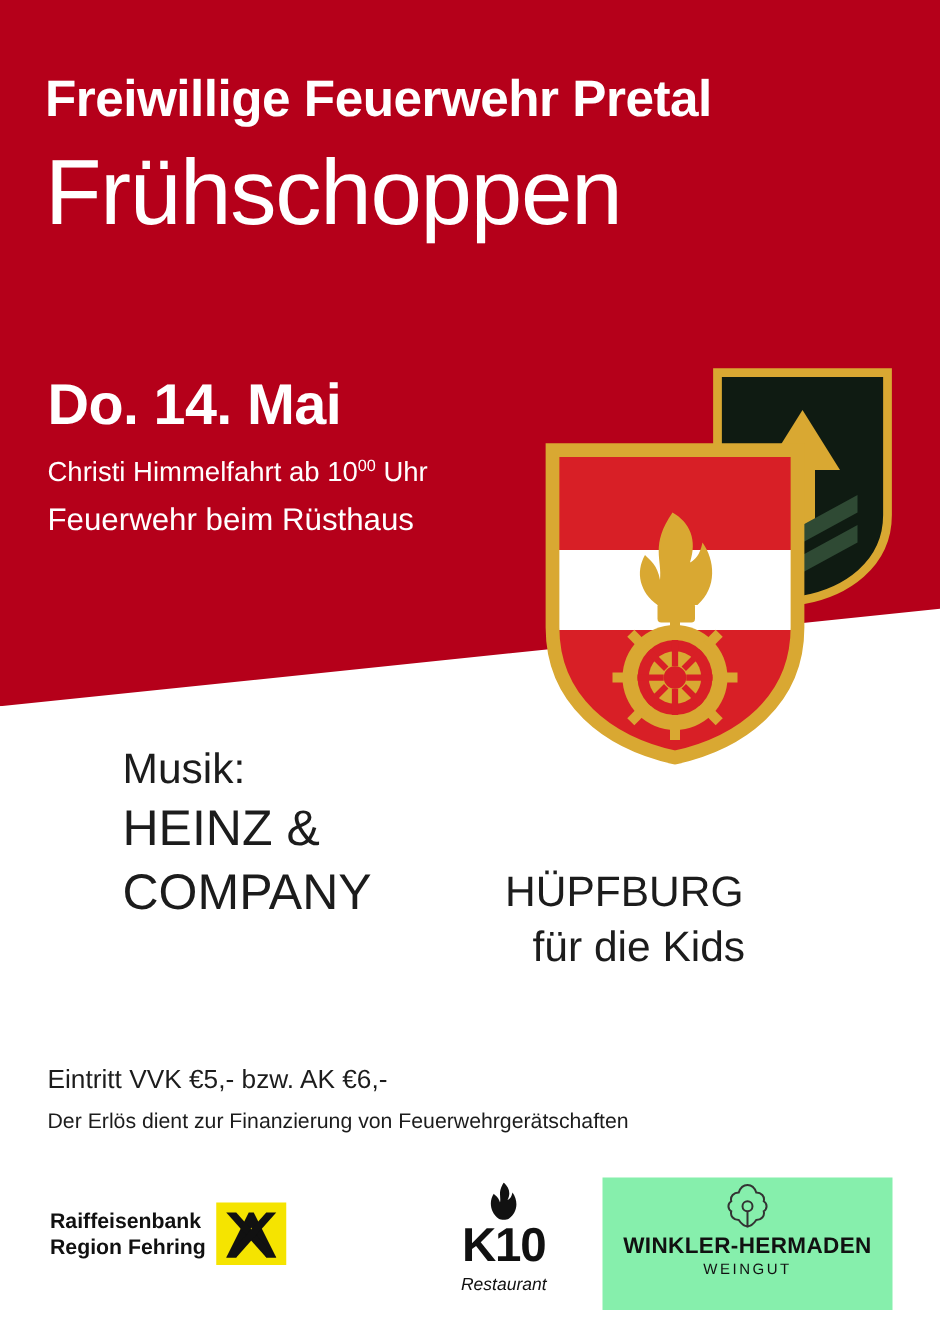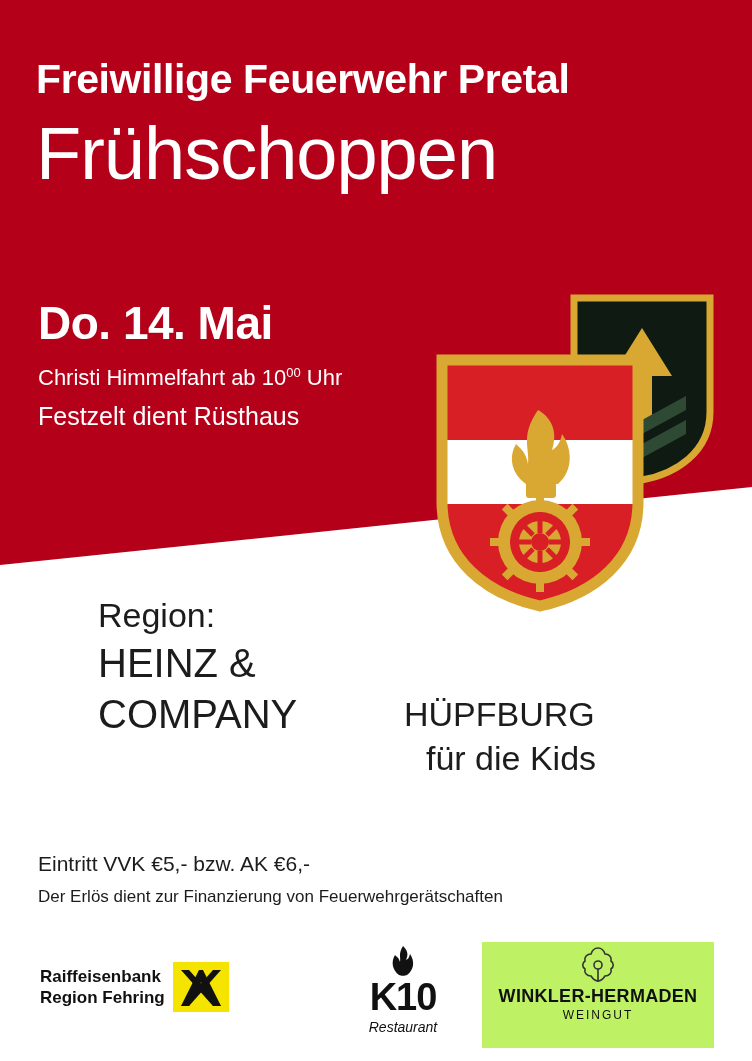--- a/index.html
+++ b/index.html
@@ -208,21 +208,21 @@
     color: #111111;
     margin-top: 3px;
   }
 
   .sp-winkler {
     position: absolute;
     left: 482px;
     top: 2px;
     width: 232px;
     height: 106px;
-    background: #bef264;
+    background: #86efac;
     text-align: center;
   }
   .wk-crest {
     width: 42px;
     height: 38px;
     margin: 4px auto 2px auto;
   }
   .wk-name {
     font-size: 18px;
     font-weight: bold;
@@ -245,21 +245,21 @@
   <div class="red-block"></div>
 
   <div class="head-wrap">
     <div class="head-line1">Freiwillige Feuerwehr Pretal</div>
     <div class="head-line2">Frühschoppen</div>
   </div>
 
   <div class="date-wrap">
     <div class="date-main">Do. 14. Mai</div>
     <div class="date-sub"><span>Christi Himmelfahrt ab 10</span><sup>00</sup><span> Uhr</span></div>
-    <div class="date-sub2">Festzelt dient Rüsthaus</div>
+    <div class="date-sub2">Feuerwehr beim Rüsthaus</div>
   </div>
 
   <div class="emblem-dark">
     <svg viewBox="0 0 148 192" width="148" height="192" aria-hidden="true">
       <path d="M6 6 H142 V120 C142 160 108 182 74 188 C40 182 6 160 6 120 Z" fill="#0f1b12" stroke="#d9a832" stroke-width="7"></path>
       <path d="M74 36 L104 84 H44 Z" fill="#d9a832"></path>
       <rect x="64" y="80" width="20" height="54" fill="#d9a832"></rect>
       <path d="M30 104 L74 128 L118 104 L118 118 L74 142 L30 118 Z" fill="#2f4a34"></path>
       <path d="M30 128 L74 152 L118 128 L118 142 L74 166 L30 142 Z" fill="#2f4a34"></path>
     </svg>
@@ -304,21 +304,21 @@
           <line x1="-21" y1="-21" x2="-7" y2="-7"></line>
           <line x1="7" y1="7" x2="21" y2="21"></line>
           <line x1="21" y1="-21" x2="7" y2="-7"></line>
           <line x1="-7" y1="7" x2="-21" y2="21"></line>
         </g>
       </g>
     </svg>
   </div>
 
   <div class="musik-wrap">
-    <div class="musik-label">Region:</div>
+    <div class="musik-label">Musik:</div>
     <div class="musik-name">HEINZ &amp;</div>
     <div class="musik-name">COMPANY</div>
   </div>
 
   <div class="hupf-wrap">
     <div class="hupf-1">HÜPFBURG</div>
     <div class="hupf-2">für die Kids</div>
   </div>
 
   <div class="price-wrap">

